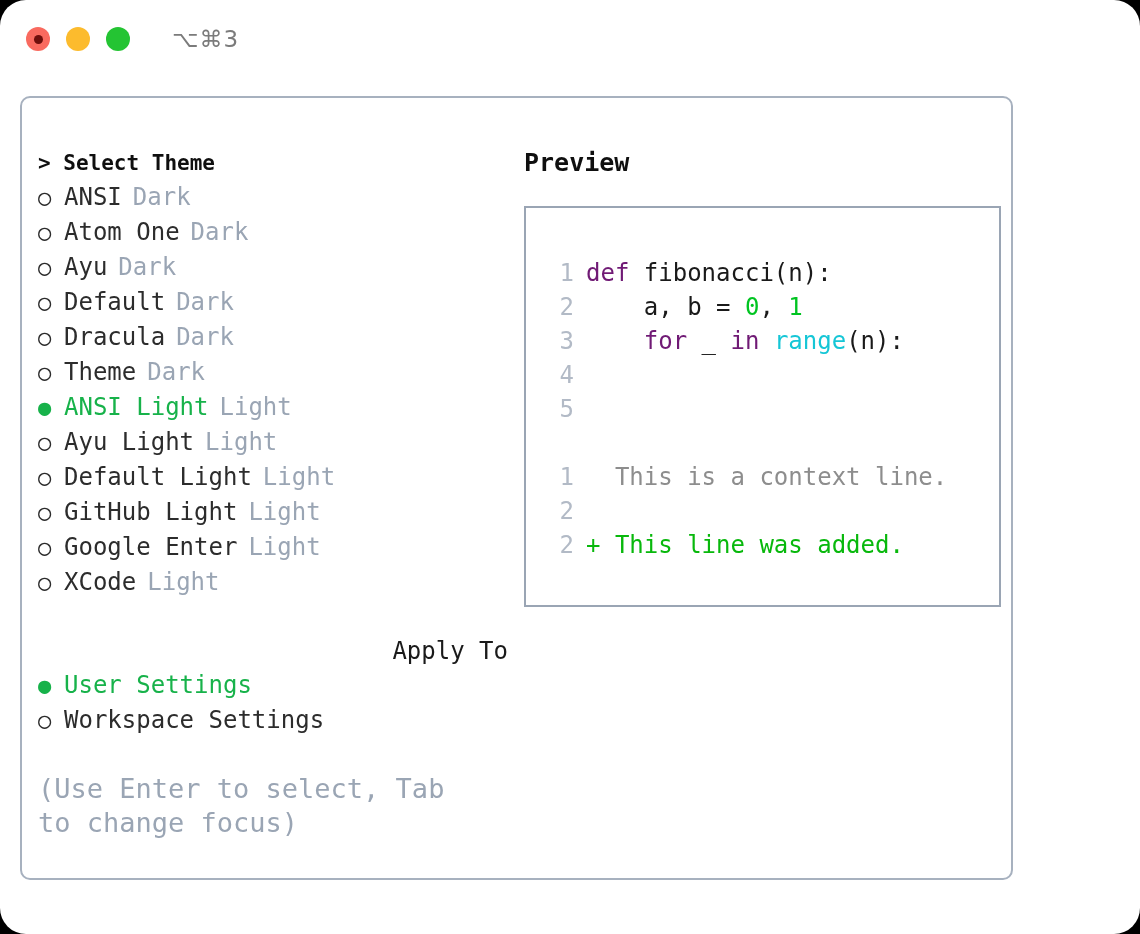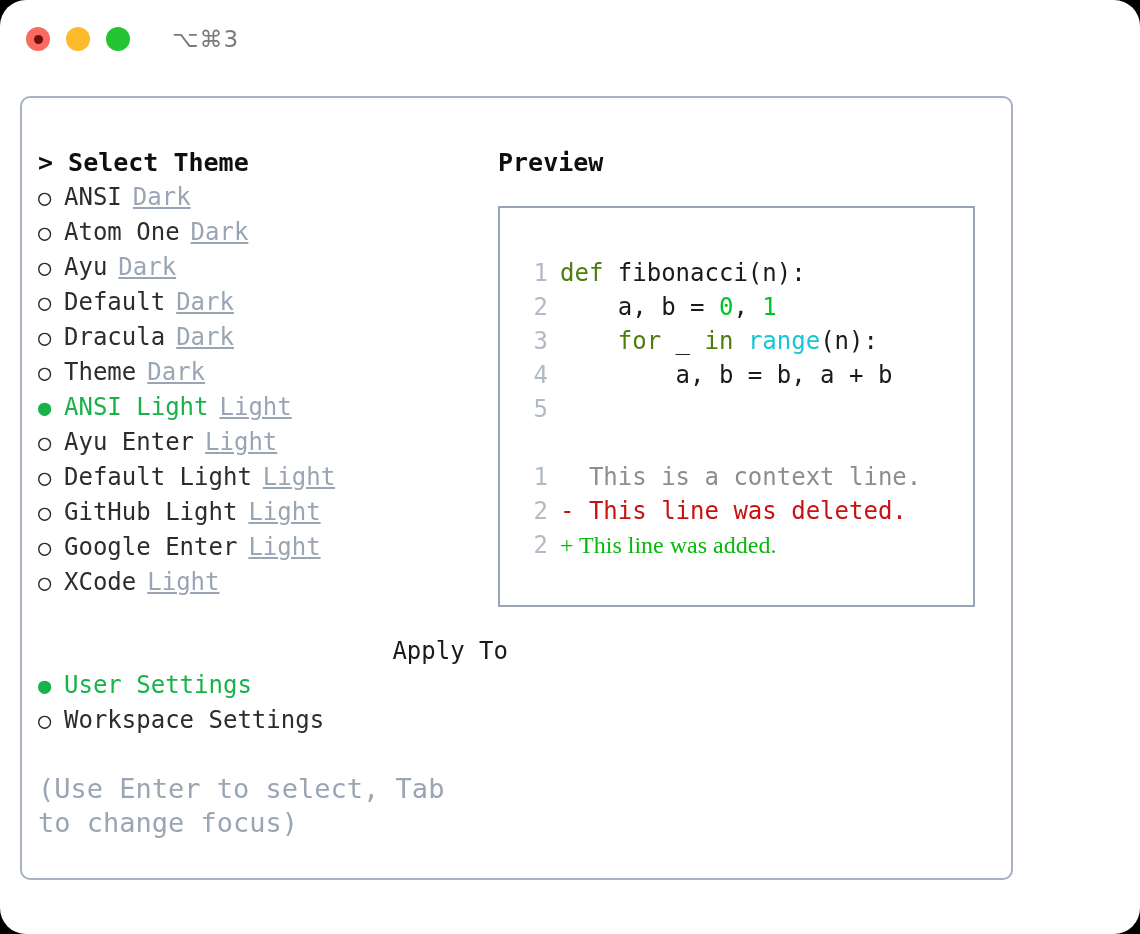--- a/index.html
+++ b/index.html
@@ -78,27 +78,27 @@
 
   
   .left-col {
     position: absolute;
     left: 16px;
     top: 48px;
     width: 470px;
   }
   .right-col {
     position: absolute;
-    left: 476px;
+    left: 502px;
     top: 48px;
     width: 500px;
   }
 
   .section-head {
-    font-size: 25px;
+    font-size: 21px;
     font-weight: bold;
     color: #0f0f0f;
     line-height: 34px;
     white-space: pre;
   }
   .opt-row {
     display: flex;
     align-items: baseline;
     font-size: 24px;
     line-height: 34px;
@@ -110,21 +110,20 @@
     flex: 0 0 26px;
     font-size: 22px;
     color: #2c2c2c;
   }
   .opt-row.selected .opt-marker,
   .opt-row.selected .opt-label { color: #17b24a; }
   .opt-label { color: #2c2c2c; }
   .opt-variant {
     color: #9aa5b4;
     margin-left: 11px;
-    text-decoration: underline;
   }
   .opt-row.selected .opt-variant { color: #9aa5b4; }
 
   .group-head {
     font-size: 24px;
     line-height: 34px;
     color: #1a1a1a;
     padding-left: 26px;
     white-space: pre;
     text-align: right;
@@ -164,27 +163,27 @@
     white-space: pre;
   }
   .gutter {
     width: 30px;
     flex: 0 0 30px;
     text-align: right;
     color: #b2bac6;
     margin-right: 12px;
   }
   .code-text { color: #1a1a1a; }
-  .tok-kw   { color: #4d7c0f; }
+  .tok-kw   { color: #701a75; }
   .tok-fn   { color: #15c6d6; }
   .tok-num  { color: #00c421; }
   .blank-line { height: 34px; }
   .diff-ctx { color: #8d8d8d; }
   .diff-del { color: #c81111; }
-  .diff-add { color: #08b80c; font-family: Liberation Serif, serif; }
+  .diff-add { color: #08b80c; }
 </style>
 </head>
 <body>
 
 <div id="page">
 
   <div class="titlebar">
     <div class="lights">
       <div class="light red">
           <span class="pip"></span>
@@ -201,21 +200,21 @@
       <div class="left-col">
         <div class="section-head">&gt; Select Theme</div>
         <div id="theme-list">
             <div class="opt-row"><span class="opt-marker">○</span><span class="opt-label">ANSI</span><span class="opt-variant">Dark</span></div>
             <div class="opt-row"><span class="opt-marker">○</span><span class="opt-label">Atom One</span><span class="opt-variant">Dark</span></div>
             <div class="opt-row"><span class="opt-marker">○</span><span class="opt-label">Ayu</span><span class="opt-variant">Dark</span></div>
             <div class="opt-row"><span class="opt-marker">○</span><span class="opt-label">Default</span><span class="opt-variant">Dark</span></div>
             <div class="opt-row"><span class="opt-marker">○</span><span class="opt-label">Dracula</span><span class="opt-variant">Dark</span></div>
             <div class="opt-row"><span class="opt-marker">○</span><span class="opt-label">Theme</span><span class="opt-variant">Dark</span></div>
             <div class="opt-row selected"><span class="opt-marker">●</span><span class="opt-label">ANSI Light</span><span class="opt-variant">Light</span></div>
-            <div class="opt-row"><span class="opt-marker">○</span><span class="opt-label">Ayu Enter</span><span class="opt-variant">Light</span></div>
+            <div class="opt-row"><span class="opt-marker">○</span><span class="opt-label">Ayu Light</span><span class="opt-variant">Light</span></div>
             <div class="opt-row"><span class="opt-marker">○</span><span class="opt-label">Default Light</span><span class="opt-variant">Light</span></div>
             <div class="opt-row"><span class="opt-marker">○</span><span class="opt-label">GitHub Light</span><span class="opt-variant">Light</span></div>
             <div class="opt-row"><span class="opt-marker">○</span><span class="opt-label">Google Enter</span><span class="opt-variant">Light</span></div>
             <div class="opt-row"><span class="opt-marker">○</span><span class="opt-label">XCode</span><span class="opt-variant">Light</span></div>
           </div>
 
         <div class="spacer-line"></div>
 
         <div class="group-head">Apply To</div>
         <div id="apply-list">
@@ -228,27 +227,27 @@
         <div class="hint">(Use Enter to select, Tab to change focus)</div>
       </div>
 
       <div class="right-col">
         <div class="preview-title">Preview</div>
         <div class="preview-box">
           <div id="code-block">
               <div class="code-line"><span class="gutter">1</span><span><span class="tok-kw">def</span><span class="code-text"> fibonacci(n):</span></span></div>
               <div class="code-line"><span class="gutter">2</span><span><span class="code-text">    a, b = </span><span class="tok-num">0</span><span class="code-text">, </span><span class="tok-num">1</span></span></div>
               <div class="code-line"><span class="gutter">3</span><span><span class="code-text">    </span><span class="tok-kw">for</span><span class="code-text"> _ </span><span class="tok-kw">in</span><span class="code-text"> </span><span class="tok-fn">range</span><span class="code-text">(n):</span></span></div>
-              <div class="code-line"><span class="gutter">4</span><span><span class="code-text">        a, b = b, a + b</span></span></div>
+              <div class="code-line"><span class="gutter">4</span></div>
               <div class="code-line"><span class="gutter">5</span></div>
             </div>
           <div class="blank-line"></div>
           <div id="diff-block">
               <div class="code-line"><span class="gutter">1</span><span class="diff-ctx">  This is a context line.</span></div>
-              <div class="code-line"><span class="gutter">2</span><span class="diff-del">- This line was deleted.</span></div>
+              <div class="code-line"><span class="gutter">2</span></div>
               <div class="code-line"><span class="gutter">2</span><span class="diff-add">+ This line was added.</span></div>
             </div>
         </div>
       </div>
 
     </div>
   </div>
 </div>
 
 </body></html>

